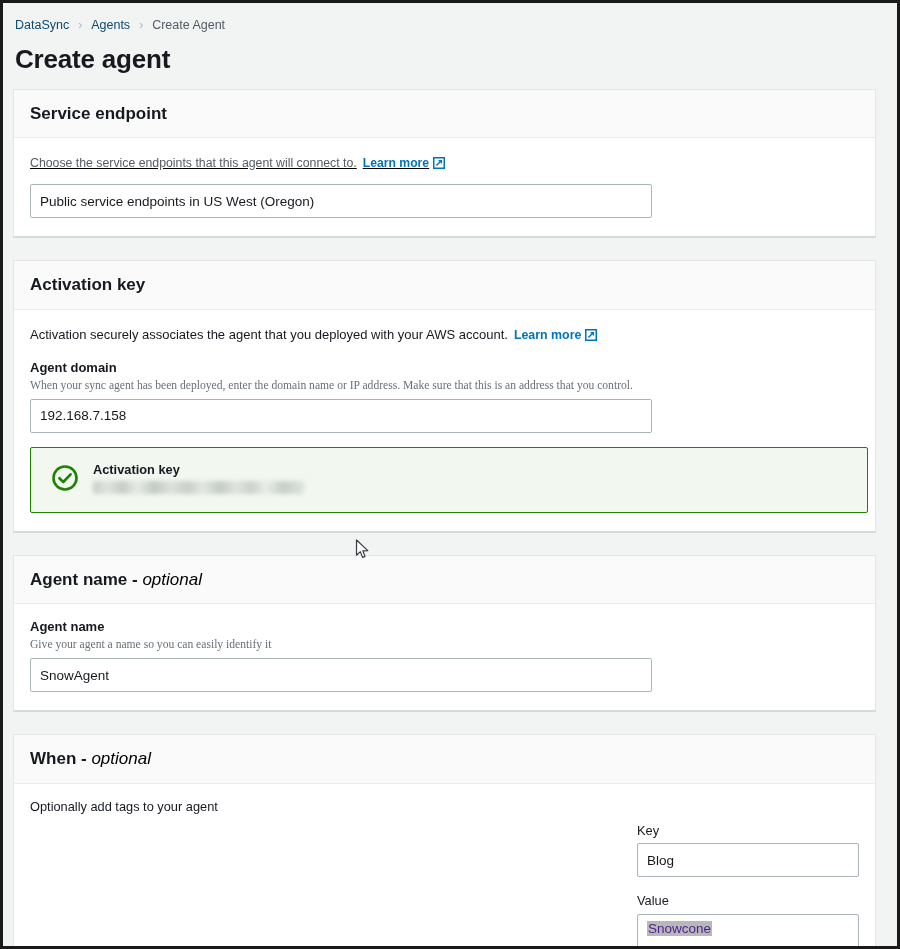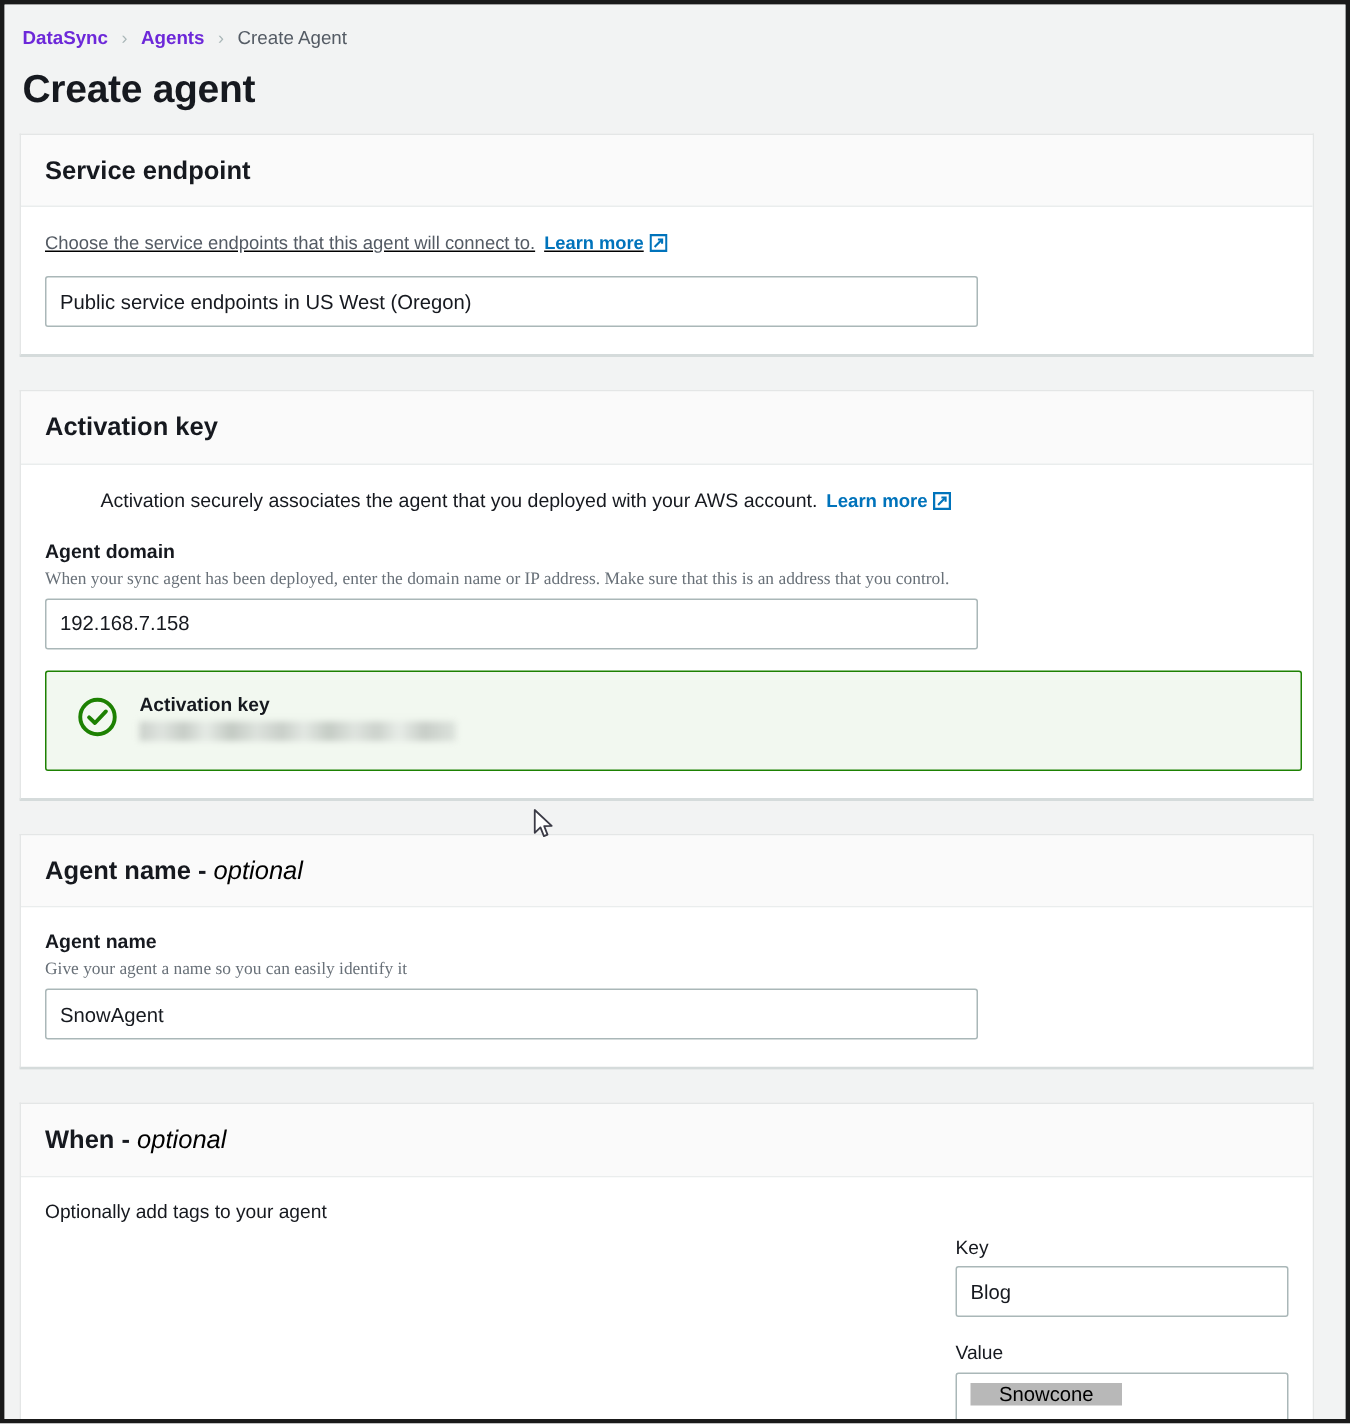--- a/index.html
+++ b/index.html
@@ -23,21 +23,21 @@
     padding: 10px 21px 0 10px;
   }
 
   
   .breadcrumb {
     display: flex; align-items: center;
     font-size: 12.5px;
     padding: 2px 0 0 2px;
     height: 22px;
   }
-  .bc-link { color: #6d28d9; cursor: pointer; font-weight: bold; }
+  .bc-link { color: #0c4a6e; cursor: pointer; }
   .bc-current { color: #545b64; }
   .bc-sep {
     color: #aab7b8;
     margin: 0 9px;
     font-size: 12px;
     user-select: none;
   }
 
   
   .page-title {
@@ -82,21 +82,20 @@
     font-size: 12.3px;
     color: #545b64;
     line-height: 1.45;
     display: inline;
   }
   .desc-dark {
     font-size: 13px;
     color: #16191f;
     line-height: 1.45;
     display: inline;
-    margin-left: 37px;
   }
   .field-label {
     font-size: 13px;
     font-weight: 700;
     color: #16191f;
     margin-bottom: 1px;
     line-height: 1.3;
   }
   .field-hint {
     font-size: 11.6px;
@@ -182,22 +181,22 @@
   .tag-col-key { width: 222px; }
   .tag-col-val { width: 222px; }
   .col-head {
     font-size: 12.8px;
     color: #16191f;
     margin-bottom: 4px;
     line-height: 1.3;
   }
   .selected-text {
     background: #b8b8b8;
-    color: #000000;
-    padding: 0 19px;
+    color: #4c1d95;
+    padding: 0 1px;
     margin-top: 12px;
   }
   .input.faded { color: #6a6a6a; }
 
   
   .btn {
     font-family: "Liberation Sans", sans-serif;
     font-size: 13px;
     font-weight: 700;
     border-radius: 2px;

